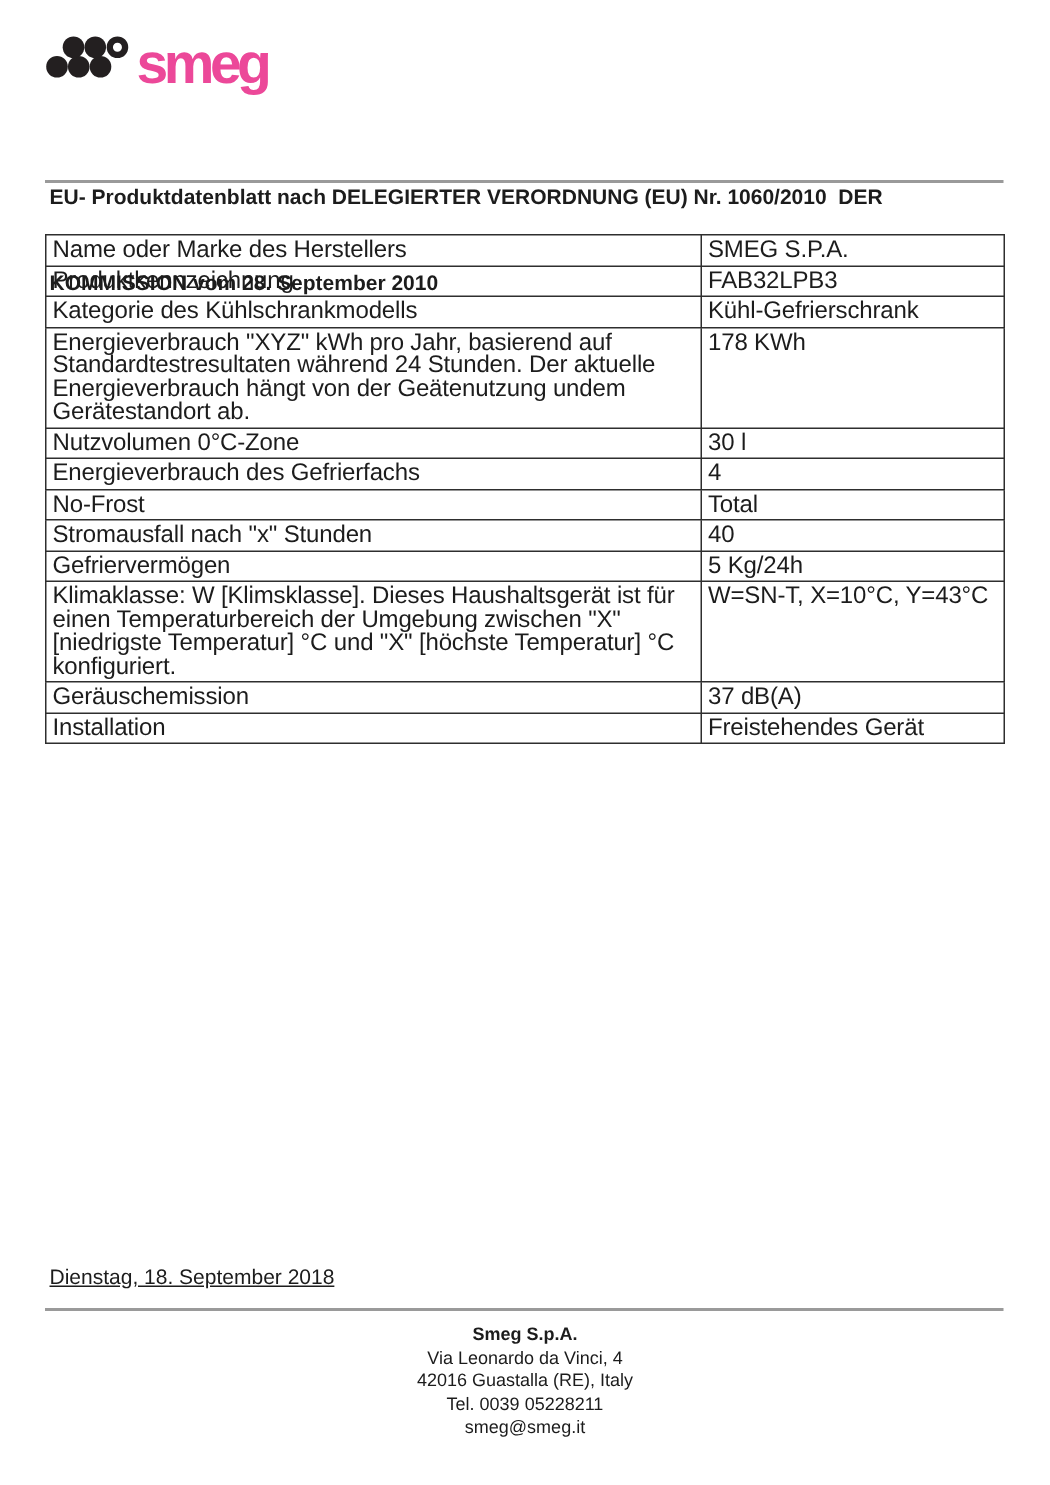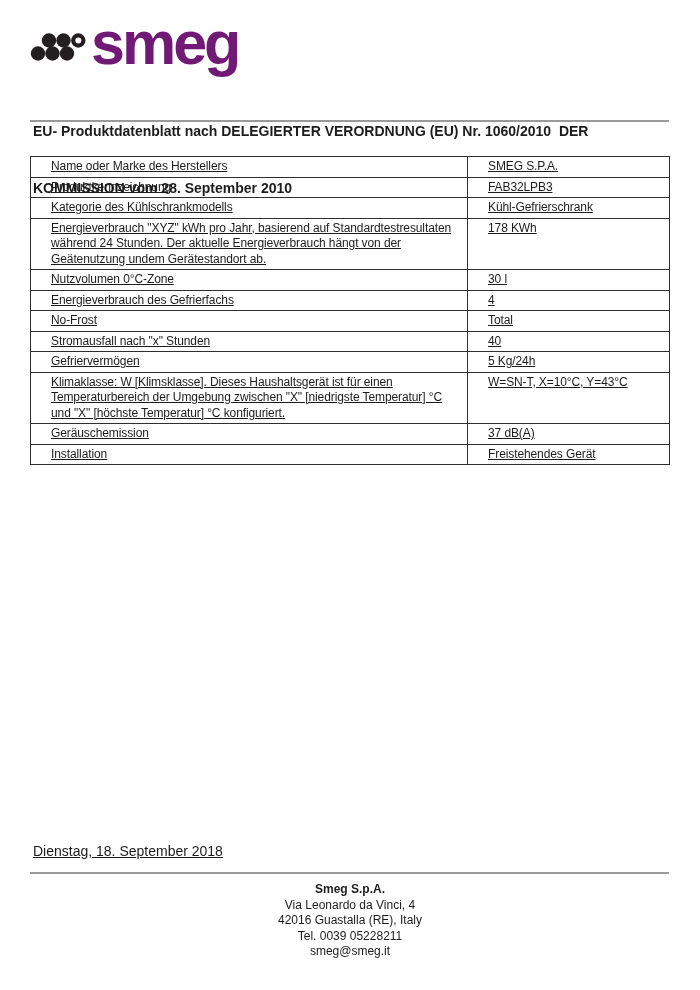--- a/index.html
+++ b/index.html
@@ -10,46 +10,45 @@
     color: #1c1c1c;
     position: relative;
     overflow: hidden;
   }
   .page { position: absolute; inset: 0; background: #ffffff; }
 
   
   .logo { position: absolute; top: 18px; left: 30px; display: flex; align-items: flex-end; }
   .logo-dots { display: block; margin: 0 4px 6px 0; }
   .logo-text {
-    font-size: 61px; font-weight: bold; letter-spacing: -3px;
-    color: #701a75; line-height: 0.82;
+    font-size: 38px; font-weight: bold; letter-spacing: -3px;
+    color: #ec4899; line-height: 0.82;
   }
 
   
   .title {
     position: absolute; top: 84px; left: 33px; width: 636px;
     font-size: 14px; font-weight: bold; line-height: 19px;
     white-space: pre-wrap;
   }
   .rule { position: absolute; left: 30px; width: 639px; height: 0; border-top: 2px solid #9a9a9a; }
   .rule-title { top: 120px; }
   .rule-footer { top: 872px; }
 
   
   table.spec {
     position: absolute; top: 156px; left: 30px; width: 639px;
     border-collapse: collapse; table-layout: fixed;
   }
   table.spec td {
     border: 1px solid #2e2e2e;
-    font-size: 12px; line-height: 15.5px;
-    padding: 2px 5px 2px 20px;
+    font-size: 16px; line-height: 15.5px;
+    padding: 2px 5px 2px 4px;
     vertical-align: top;
     letter-spacing: -0.1px;
-    text-decoration: underline;
   }
   td.col-label { width: 437px; }
   td.col-value { width: 202px; }
 
   
   .date-line { position: absolute; top: 843px; left: 33px; font-size: 14px; text-decoration: underline; }
 
   
   .footer {
     position: absolute; top: 882px; left: 0; width: 700px;

